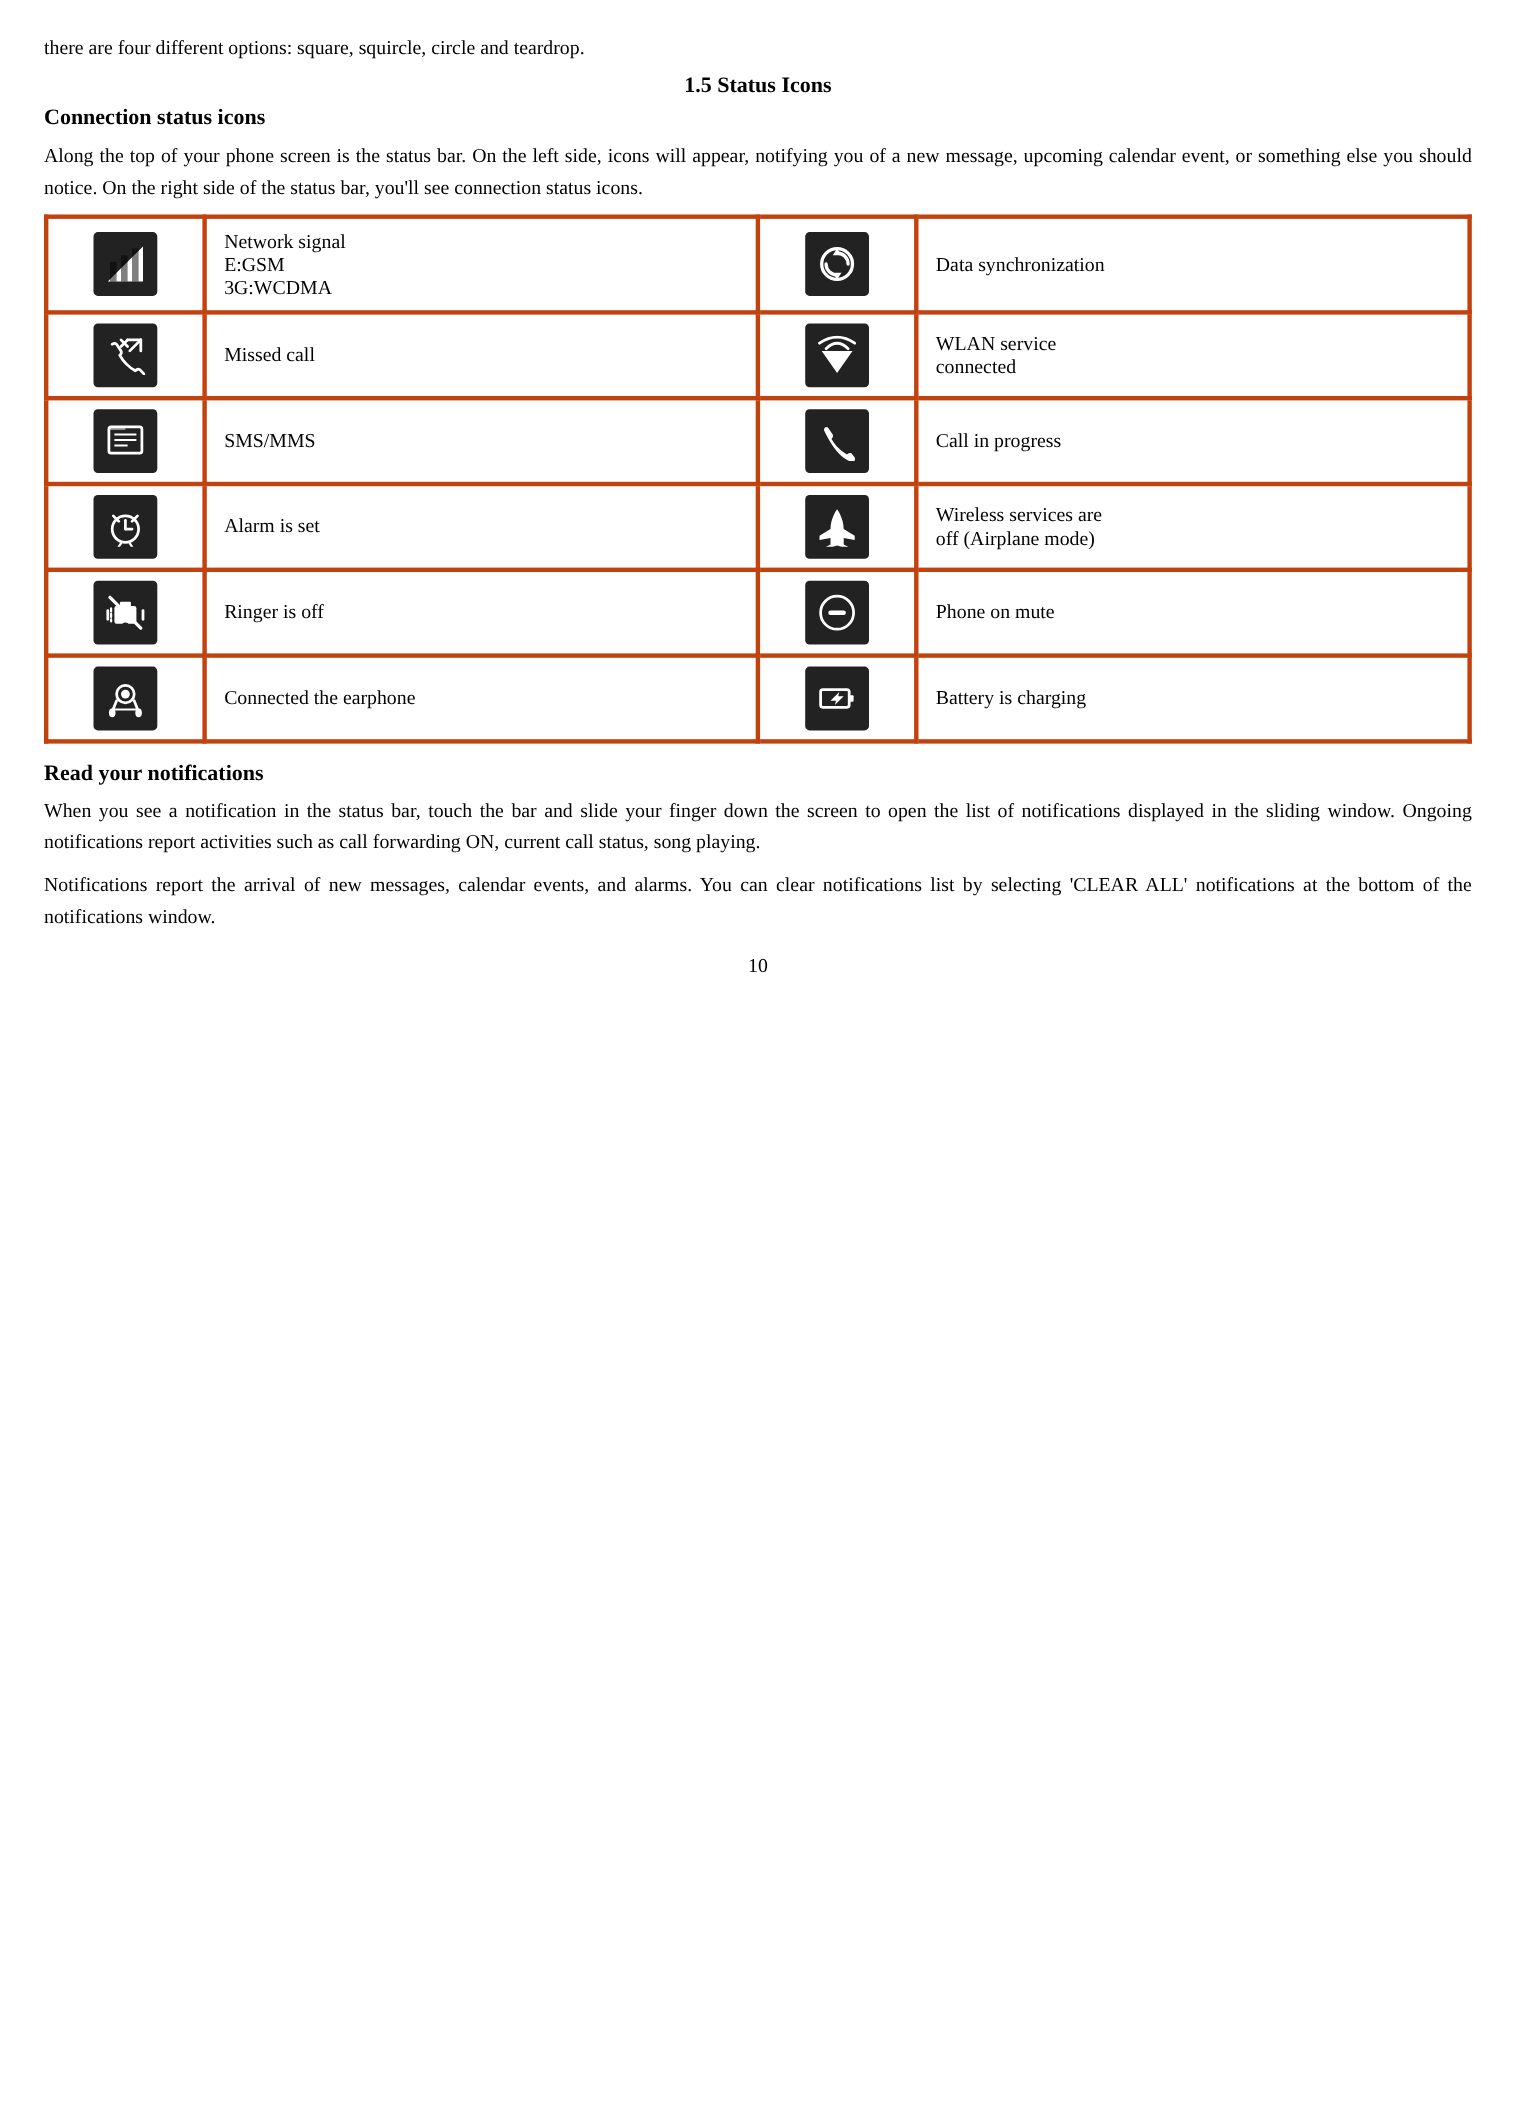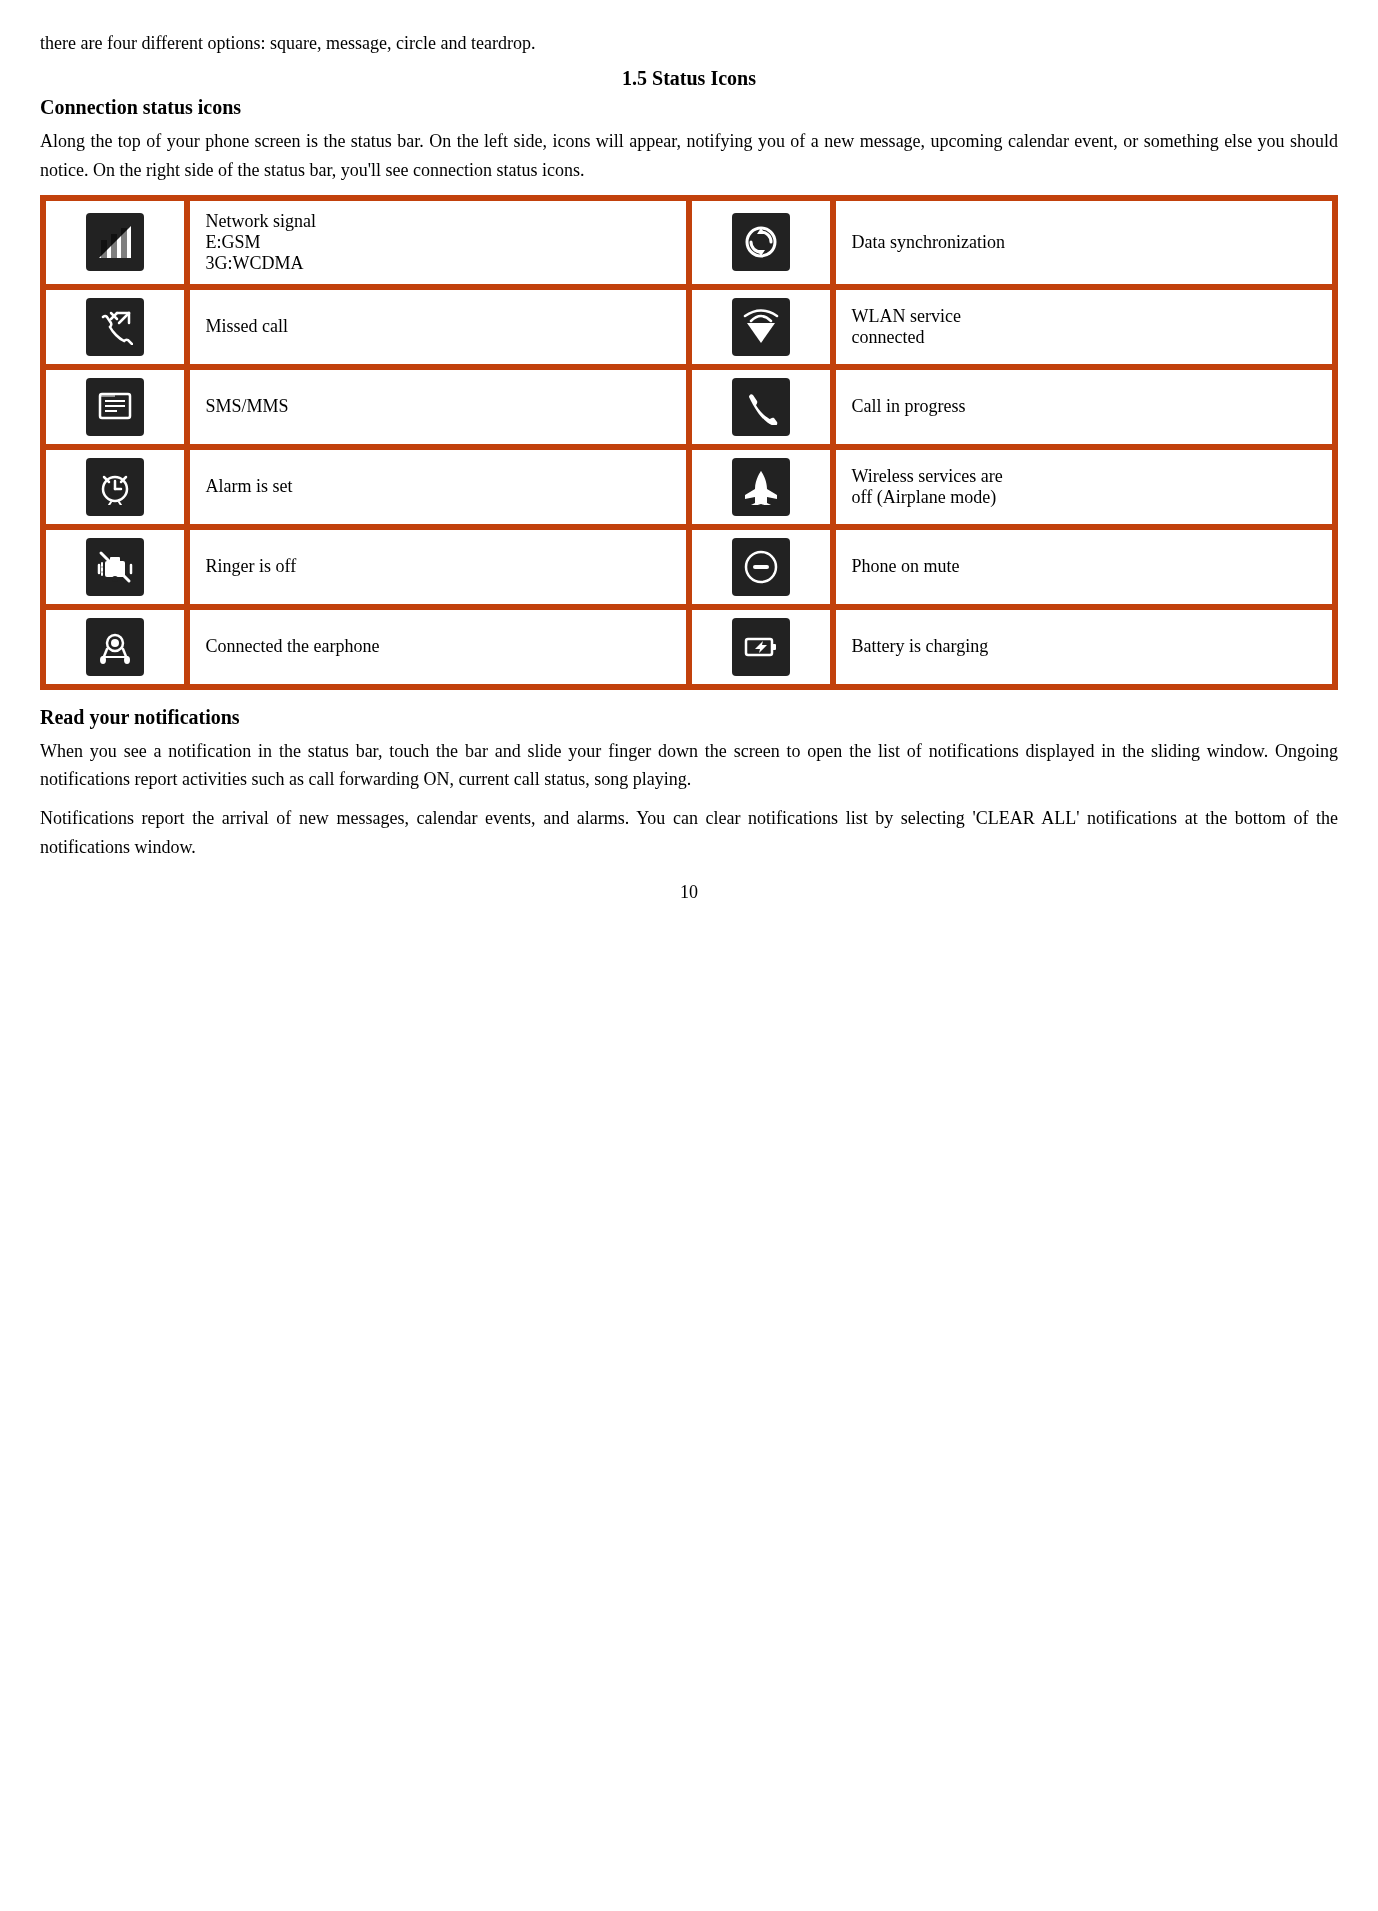--- a/index.html
+++ b/index.html
@@ -33,21 +33,21 @@
       line-height: 1.6;
       margin-bottom: 10px;
       text-align: justify;
     }
     table {
       border-collapse: collapse;
       width: 100%;
       margin-bottom: 16px;
     }
     td {
-      border: 6px solid #c2410c;
+      border: 4px solid #c2410c;
       padding: 10px 16px;
       vertical-align: middle;
     }
     .icon-cell {
       width: 80px;
       text-align: center;
       padding: 8px;
     }
     .icon-box {
       display: inline-flex;
@@ -69,21 +69,21 @@
     }
     .page-number {
       text-align: center;
       margin-top: 20px;
       font-size: 18px;
     }
   </style>
 </head>
 <body>
 
-<p class="intro-text">there are four different options: square, message, circle and teardrop.</p>
+<p class="intro-text">there are four different options: square, squircle, circle and teardrop.</p>
 
 <p class="section-heading">1.5 Status Icons</p>
 <p class="sub-heading">Connection status icons</p>
 <p class="body-text">Along the top of your phone screen is the status bar. On the left side, icons will appear, notifying you of a new message, upcoming calendar event, or something else you should notice. On the right side of the status bar, you'll see connection status icons.</p>
 
 <table>
 
   <tbody>
       <tr>
     <td class="icon-cell">

